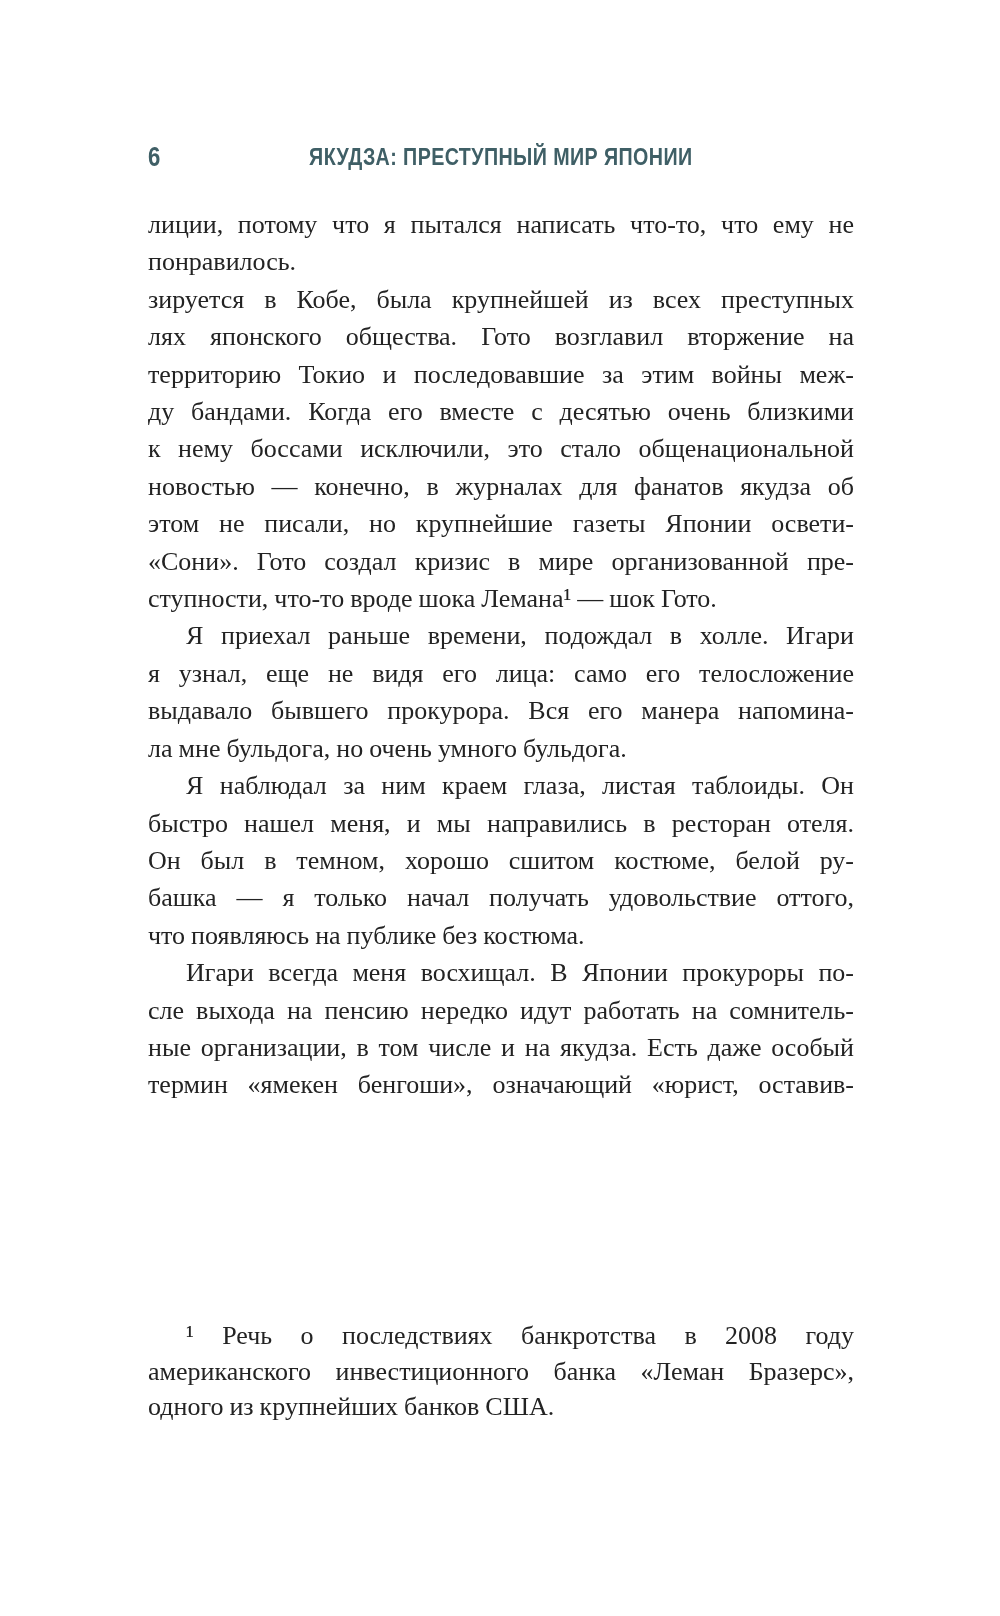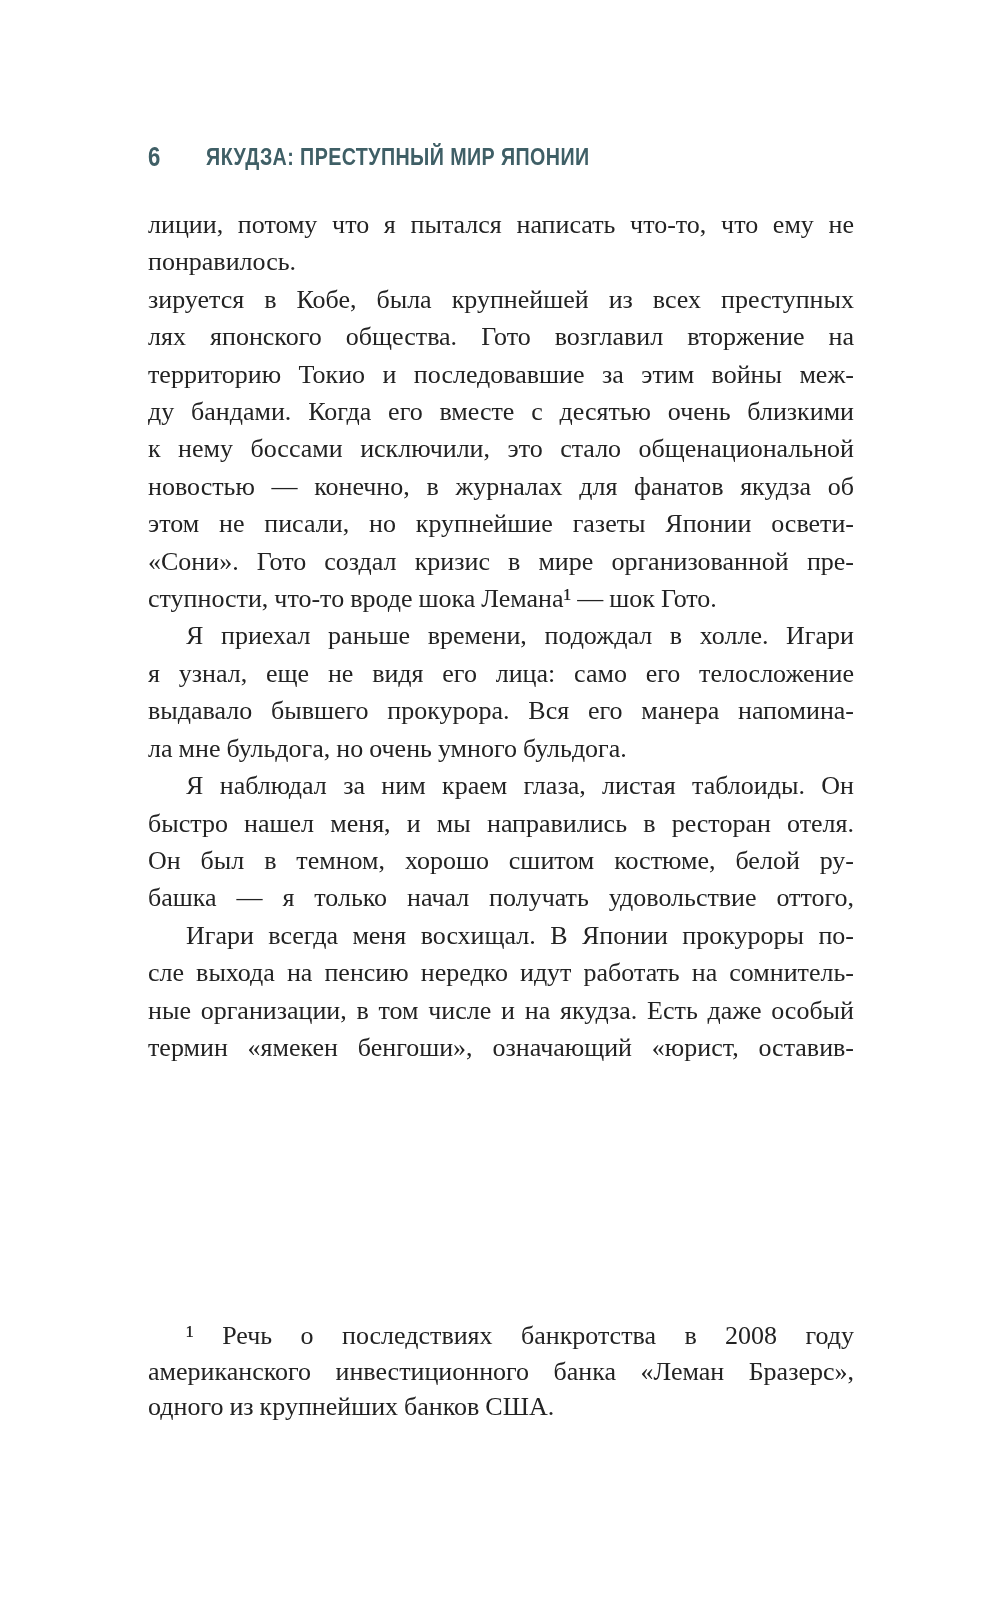--- a/index.html
+++ b/index.html
@@ -31,24 +31,24 @@
     font-family:"Liberation Sans","DejaVu Sans",sans-serif;
     font-size:27px;
     font-weight:700;
     color:var(--accent);
     transform:scaleX(0.82);
     transform-origin:left center;
     letter-spacing:0.5px;
   }
   .running-title-wrap{
     position:absolute;
-    left:16px;
+    left:0;
     right:0;
     top:1px;
-    text-align:left;
+    text-align:center;
   }
   .running-title{
     display:inline-block;
     font-family:"Liberation Sans","DejaVu Sans",sans-serif;
     font-size:24px;
     font-weight:700;
     letter-spacing:0.5px;
     color:var(--accent);
     transform:scaleX(0.82);
     transform-origin:center center;
@@ -124,20 +124,21 @@
         <span class="line indent">Я приехал раньше времени, подождал в холле. Игари</span>
         <span class="line">я узнал, еще не видя его лица: само его телосложение</span>
         <span class="line">выдавало бывшего прокурора. Вся его манера напомина-</span>
         <span class="line lastline">ла мне бульдога, но очень умного бульдога.</span>
       </p>
       <p class="para">
         <span class="line indent">Я наблюдал за ним краем глаза, листая таблоиды. Он</span>
         <span class="line">быстро нашел меня, и мы направились в ресторан отеля.</span>
         <span class="line">Он был в темном, хорошо сшитом костюме, белой ру-</span>
         <span class="line">башка — я только начал получать удовольствие оттого,</span>
+        <span class="line lastline">что появляюсь на публике без костюма.</span>
       </p>
       <p class="para">
         <span class="line indent">Игари всегда меня восхищал. В Японии прокуроры по-</span>
         <span class="line">сле выхода на пенсию нередко идут работать на сомнитель-</span>
         <span class="line">ные организации, в том числе и на якудза. Есть даже особый</span>
         <span class="line">термин «ямекен бенгоши», означающий «юрист, оставив-</span>
       </p>
     </div>
 
   <div class="footnote">

